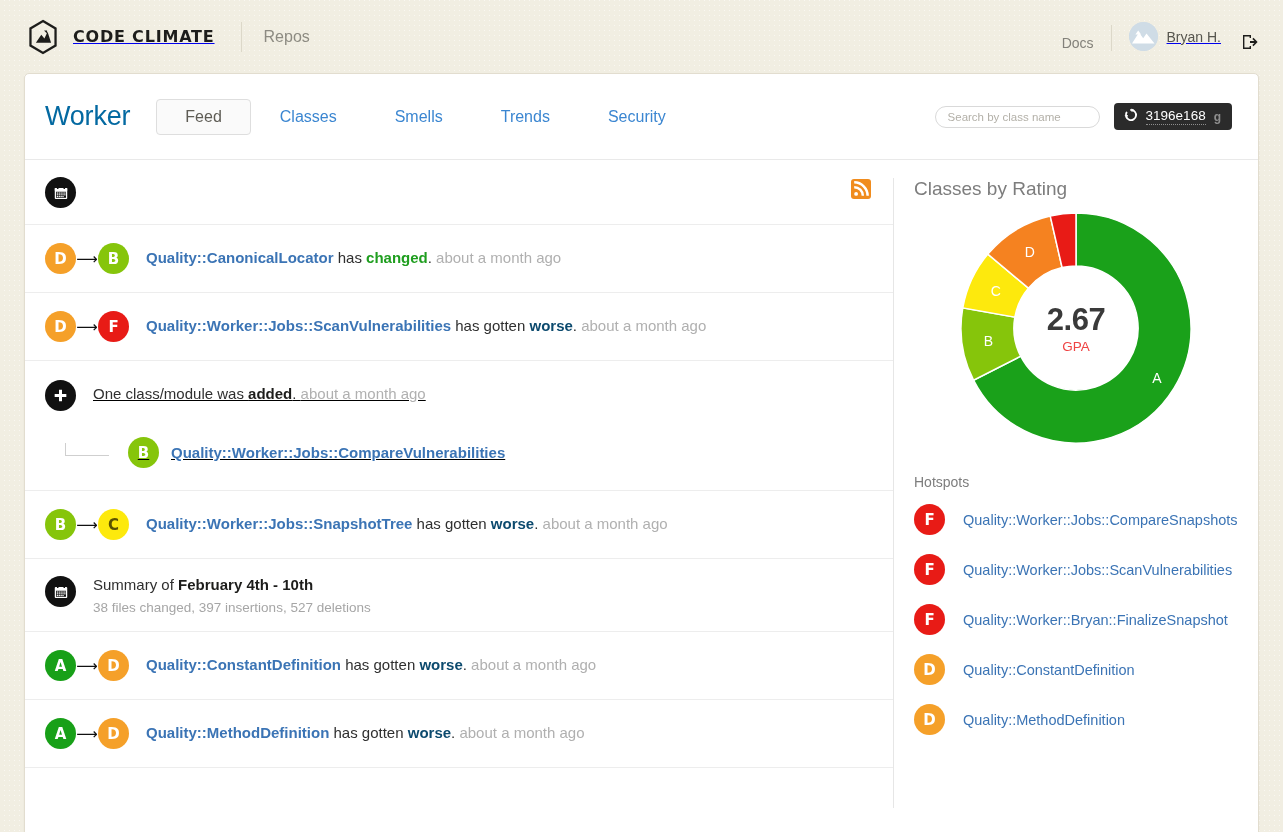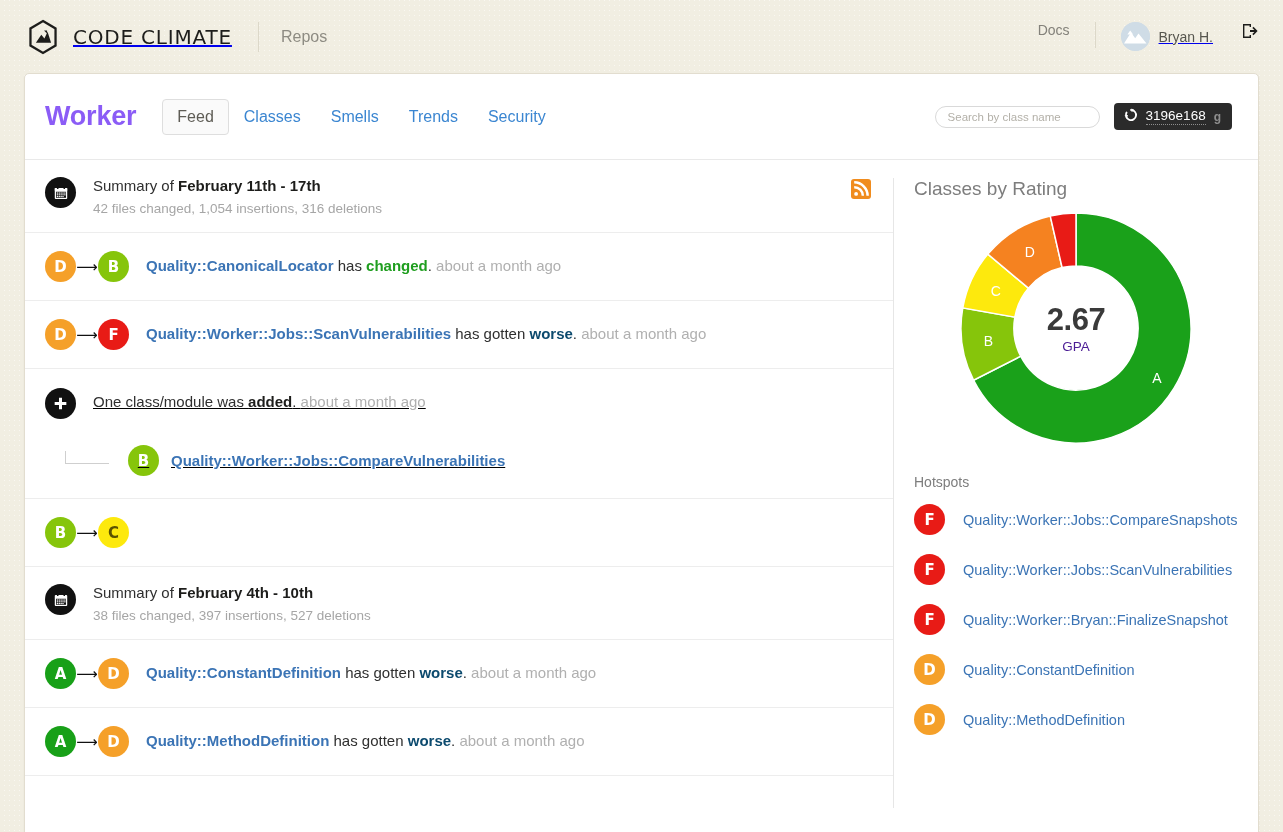--- a/index.html
+++ b/index.html
@@ -13,26 +13,26 @@
     background-size: 4px 4px, 5px 5px;
     background-position: 0 0, 2px 3px;
     overflow:hidden;
   }
 
   
   .topbar { height:73px; display:flex; align-items:center; padding:0 24px 0 24px; }
   .brand { display:flex; align-items:center; gap:11px; }
   .logo-hex { width:38px; height:38px; flex:0 0 38px; }
   .brand-name {
-    font-size:20px; font-weight:normal; letter-spacing:0.8px; color:#1d1d1b;
+    font-size:16px; font-weight:bold; letter-spacing:0.8px; color:#1d1d1b;
     font-family:"DejaVu Sans", sans-serif;
   }
   .nav-sep { width:1px; height:30px; background:#dcd8c9; margin:0 22px 0 26px; }
   .nav-link { font-size:16px; color:#8d8b82; text-decoration:none; }
-  .topbar-right { margin-left:auto; display:flex; align-items:flex-start; gap:8px; }
+  .topbar-right { margin-left:auto; display:flex; align-items:flex-end; gap:0; }
   .docs-link { font-size:14px; color:#83817a; text-decoration:none; padding-right:17px; }
   .right-sep { width:1px; height:26px; background:#dcd8c9; }
   .user-block { display:flex; align-items:center; gap:9px; padding-left:17px; }
   .avatar { width:29px; height:29px; border-radius:50%; background:#cfdce6; overflow:hidden; position:relative; flex:0 0 29px; }
   .user-name { font-size:14px; color:#57564f; }
   .signout { margin-left:20px; width:18px; height:18px; }
 
   
   .card {
     position:relative;
@@ -41,25 +41,25 @@
     border:1px solid #e2ddcf;
     border-radius:5px;
     box-shadow:0 1px 2px rgba(0,0,0,0.06);
     height:1000px;
     overflow:hidden;
   }
   .card-header {
     height:86px; display:flex; align-items:center; padding:0 26px 0 20px;
     border-bottom:1px solid #e9e9e9;
   }
-  .repo-title { font-size:27px; font-weight:bold; color:#8b5cf6; margin-right:26px; letter-spacing:-0.2px; }
+  .repo-title { font-size:27px; font-weight:normal; color:#0369a1; margin-right:26px; letter-spacing:-0.2px; }
   .tabs { display:flex; align-items:center; gap:0; }
   .tab {
     font-size:16px; color:#3b86d1; text-decoration:none;
-    padding:8px 14px; border-radius:4px; border:1px solid transparent;
+    padding:8px 28px; border-radius:4px; border:1px solid transparent;
   }
   .tab.active { color:#5e5c55; background:#fafafa; border:1px solid #dedede; }
   .header-right { margin-left:auto; display:flex; align-items:center; gap:14px; }
   .search-box {
     width:165px; height:22px; border:1px solid #d9d9d9; border-radius:11px;
     background:#fff; font-size:11.5px; color:#a9a9a9; padding:8px 12px;
     font-family:"Liberation Sans", sans-serif; outline:none;
   }
   .search-box::placeholder { color:#b3b0a8; }
   .commit-badge {
@@ -111,21 +111,21 @@
   .child-badge { margin-left:19px; }
   .child-name { margin-left:12px; font-size:15px; }
 
   
   .side-h { font-size:19px; color:#7d7d7d; font-weight:normal; margin-bottom:8px; }
   .donut-wrap { display:flex; justify-content:center; margin:4px 0 16px 0; }
   .donut { position:relative; width:240px; height:240px; }
   .donut svg { display:block; }
   .donut-center { position:absolute; inset:0; display:flex; flex-direction:column; align-items:center; justify-content:center; }
   .gpa-val { font-size:31px; font-weight:bold; color:#3a3a3a; letter-spacing:-0.5px; }
-  .gpa-lbl { font-size:13.5px; color:#4c1d95; margin-top:1px; }
+  .gpa-lbl { font-size:13.5px; color:#ef4444; margin-top:1px; }
   .seg-lbl { font-size:14px; fill:#fff; font-weight:normal; font-family:"Liberation Sans", sans-serif; }
 
   .hot-h { font-size:14px; color:#7d7d7d; margin:26px 0 14px 0; }
   .hot-item { display:flex; align-items:center; margin-bottom:19px; }
   .hot-badge { width:31px; height:31px; border-radius:50%; color:#fff; font-size:15px; font-weight:bold;
                display:flex; align-items:center; justify-content:center; flex:0 0 31px;
                font-family:"DejaVu Sans", sans-serif; }
   .hot-name { margin-left:18px; font-size:14.5px; color:#3b74b5; text-decoration:none; }
 </style>
 </head>
@@ -219,24 +219,20 @@
               <rect x="12.6" y="10.4" width="1.5" height="1.3"></rect>
               <rect x="4.2" y="12.4" width="1.5" height="1.3"></rect>
                 <rect x="6.3" y="12.4" width="1.5" height="1.3"></rect>
               <rect x="8.4" y="12.4" width="1.5" height="1.3"></rect>
                 <rect x="10.5" y="12.4" width="1.5" height="1.3"></rect>
             </g>
             <rect x="4.4" y="1.6" width="1.8" height="3" rx="0.6" fill="#111"></rect>
             <rect x="11.8" y="1.6" width="1.8" height="3" rx="0.6" fill="#111"></rect>
           </svg>
         </span>
-        <div class="summary-text">
-          <div class="summary-line1"><span>Summary of </span><b>February 11th - 17th</b></div>
-          <div class="summary-line2">42 files changed, 1,054 insertions, 316 deletions</div>
-        </div>
         <a class="rss" href="#">
           <svg viewBox="0 0 20 20" width="20" height="20" aria-hidden="true">
             <rect x="0" y="0" width="20" height="20" rx="3" fill="#f08c1e"></rect>
             <circle cx="5.1" cy="14.9" r="1.9" fill="#fff"></circle>
             <path d="M3.2 9.4 a7.4 7.4 0 0 1 7.4 7.4 h2.5 A9.9 9.9 0 0 0 3.2 6.9 Z" fill="#fff"></path>
             <path d="M3.2 4.6 a12.2 12.2 0 0 1 12.2 12.2 h2.5 A14.7 14.7 0 0 0 3.2 2.1 Z" fill="#fff"></path>
           </svg>
         </a>
       </div>
 
@@ -273,20 +269,21 @@
           <a class="cls child-name" href="#">Quality::Worker::Jobs::CompareVulnerabilities</a>
         </div>
       </div>
 
       <div class="row">
         <div class="grades">
           <span class="badge" style="background:#86c50b">B</span>
           <span class="arrow">⟶</span>
           <span class="badge" style="background:#fde90d;color:#5a5200">C</span>
         </div>
+        <div class="row-text"><a class="cls" href="#">Quality::Worker::Jobs::SnapshotTree</a><span> has gotten </span><span class="kw-worse">worse</span>. <span class="ago">about a month ago</span></div>
       </div>
 
       <div class="row row-summary">
         <span class="icon-circle">
           <svg viewBox="0 0 18 18" width="16" height="16" aria-hidden="true">
             <rect x="2" y="3.4" width="14" height="12.4" rx="1.1" fill="#fff"></rect>
             <rect x="3.4" y="7.6" width="11.2" height="6.8" fill="#111"></rect>
             <g fill="#fff">
               <rect x="4.2" y="8.4" width="1.5" height="1.3"></rect>
                 <rect x="6.3" y="8.4" width="1.5" height="1.3"></rect>

